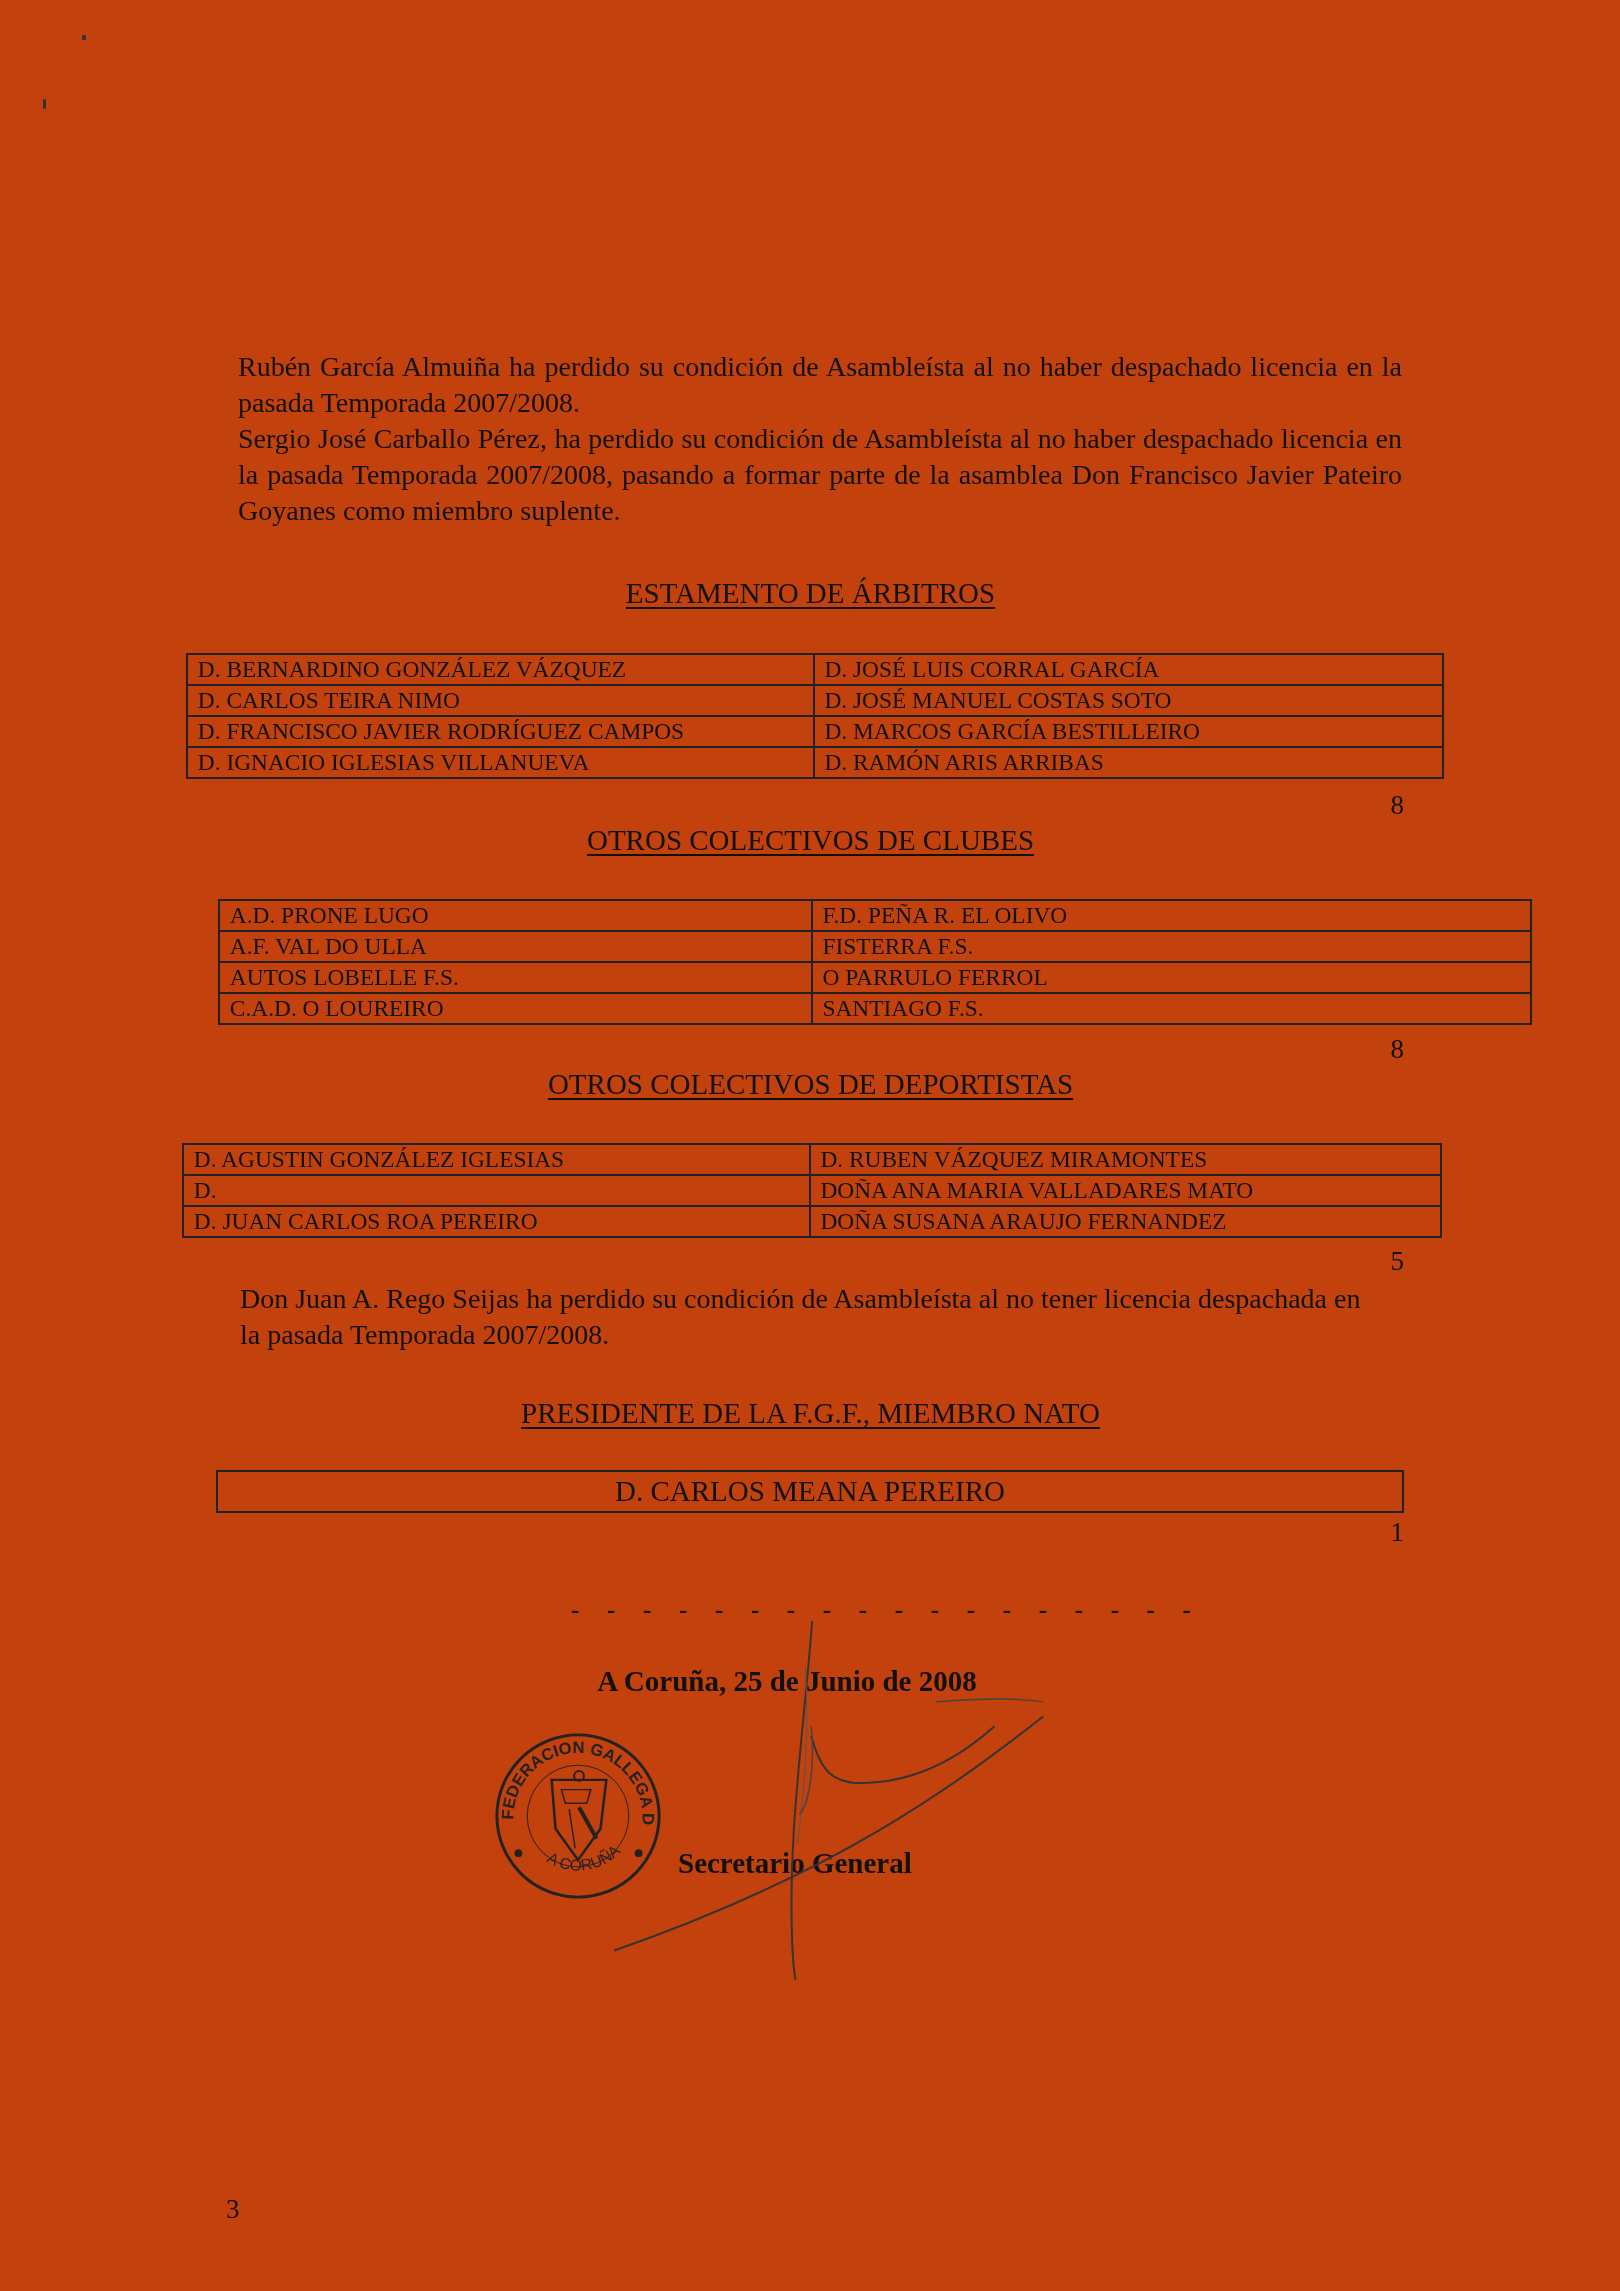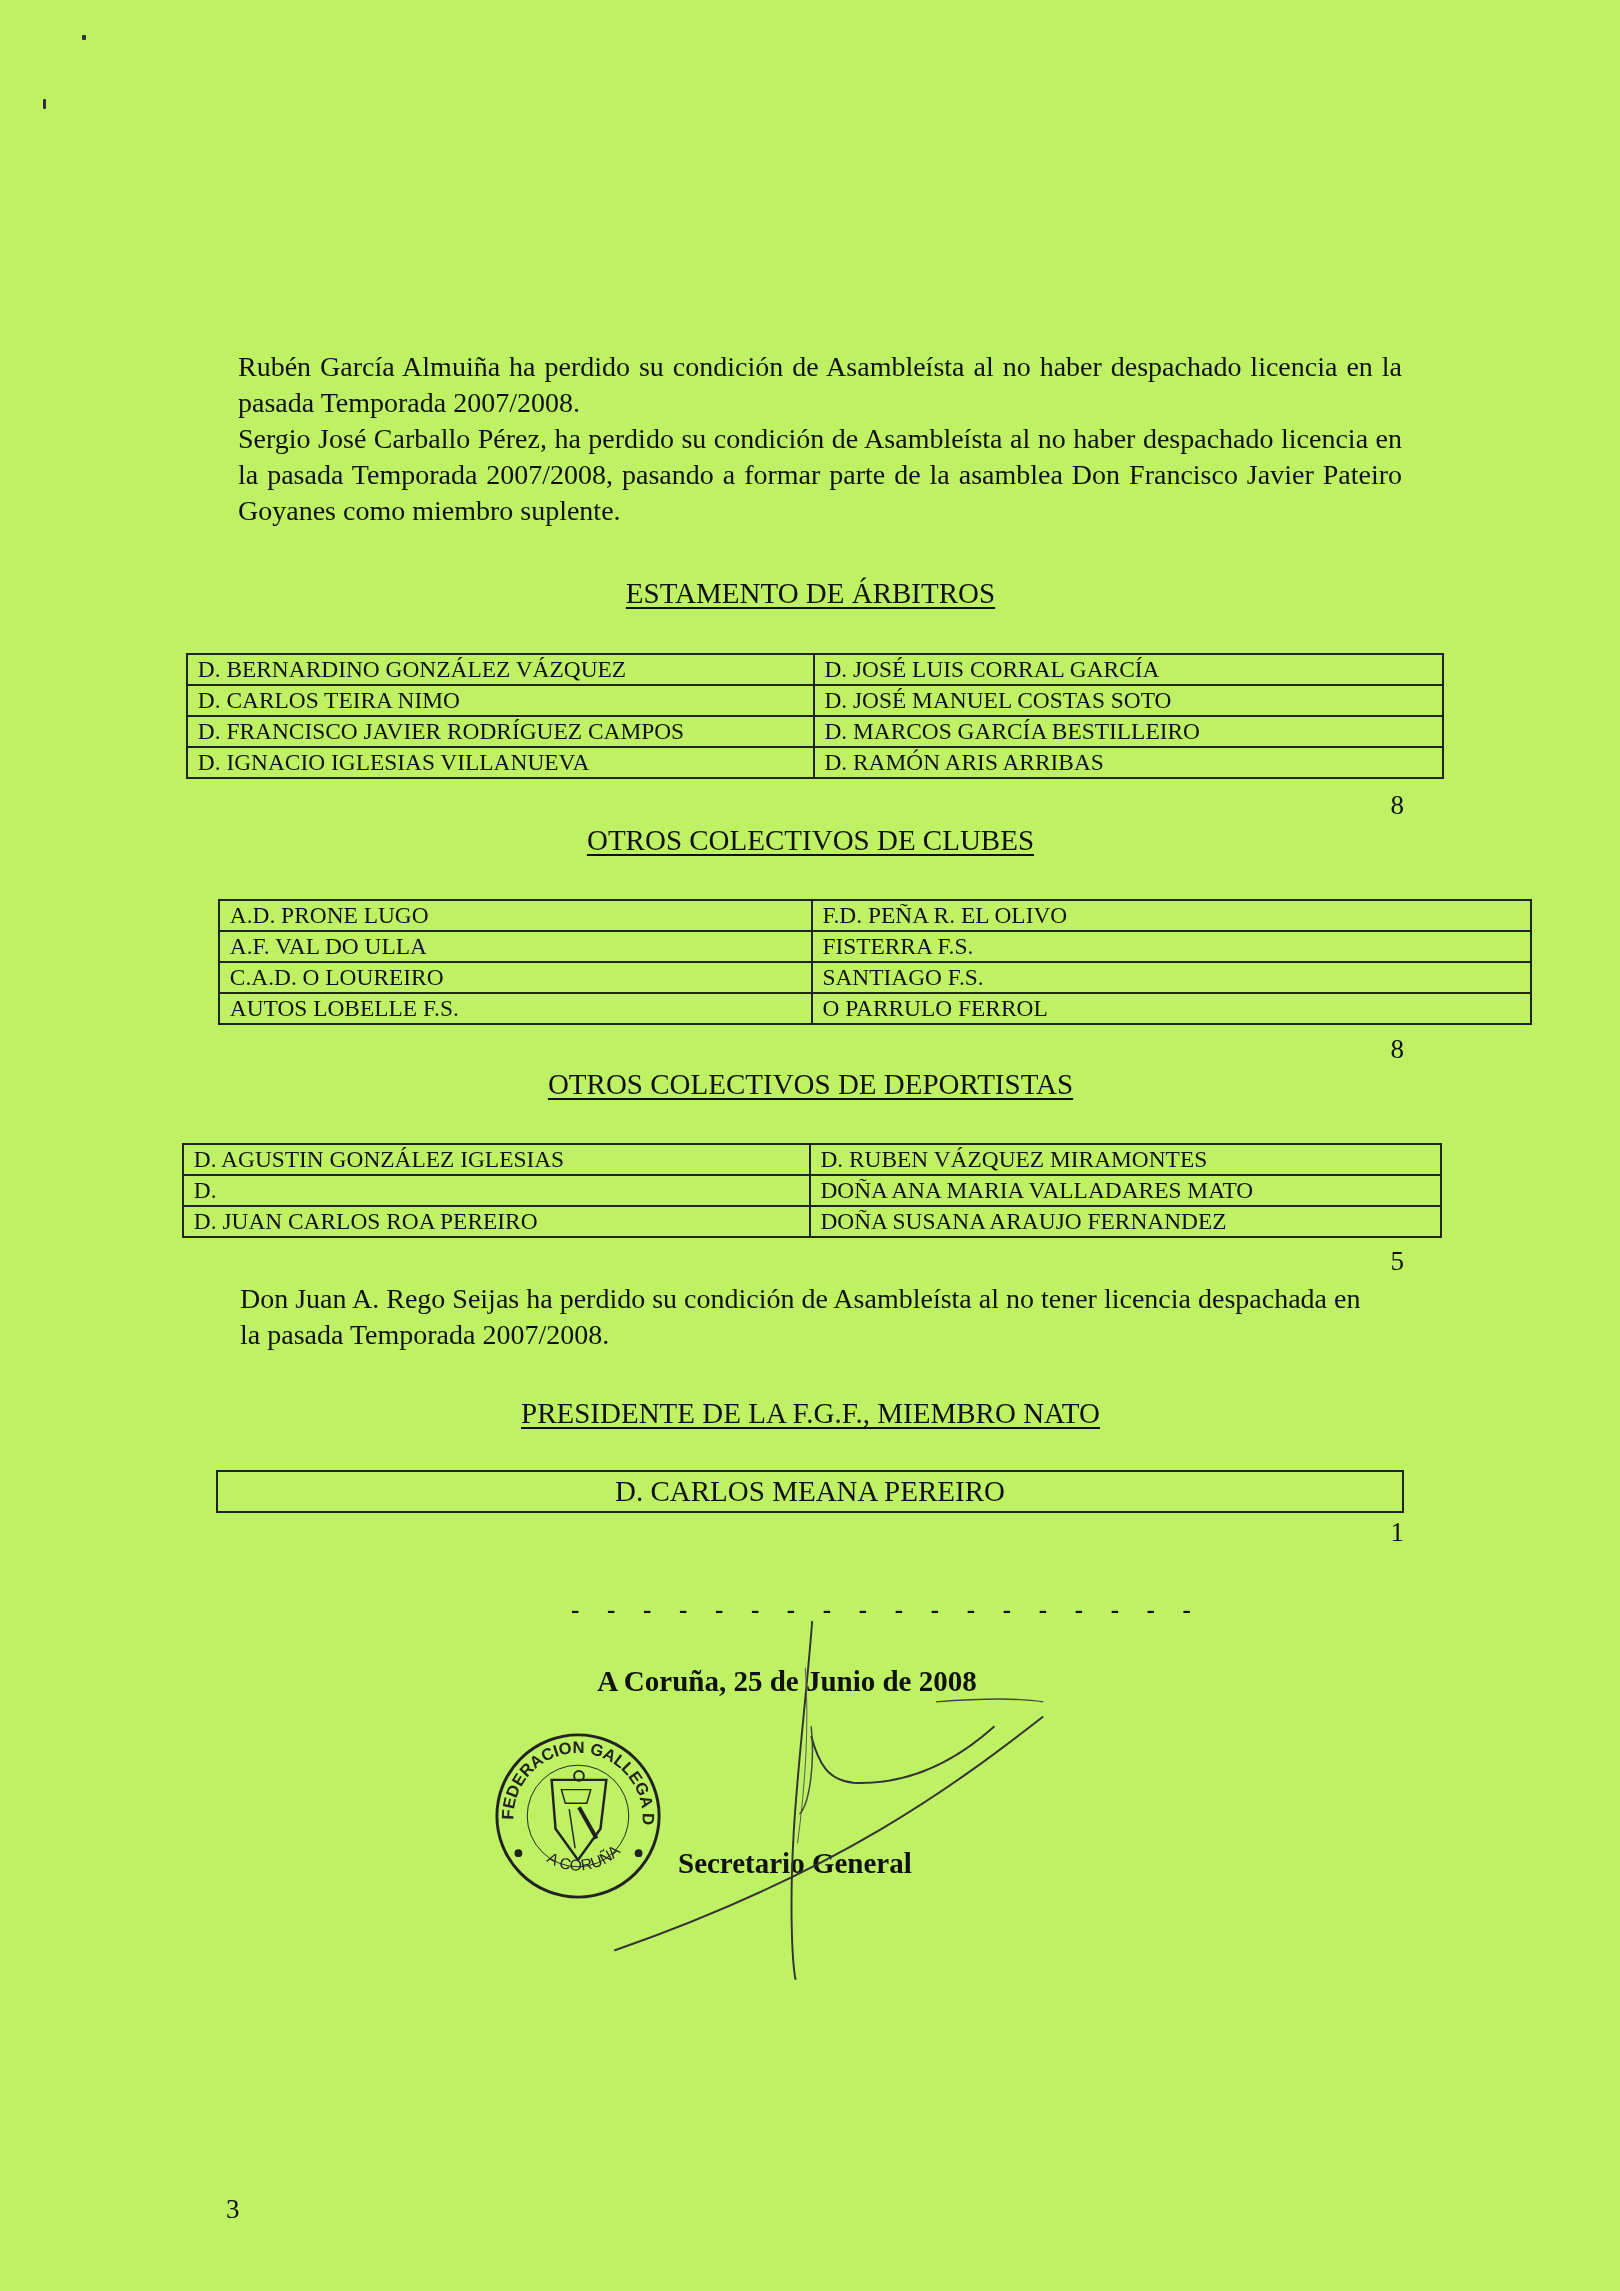--- a/index.html
+++ b/index.html
@@ -1,18 +1,18 @@
 <!DOCTYPE html>
 <html><head>
 <meta charset="utf-8">
 <style>
   html, body { margin: 0; padding: 0; background: #ffffff; }
   body { width: 1621px; height: 2292px; position: relative; overflow: hidden;
          font-family: "Liberation Serif", "DejaVu Serif", serif; color: #111; }
-  .page { position: absolute; left: 0; top: 0; width: 1621px; height: 2292px; background: #bef264; }
+  .page { position: absolute; left: 0; top: 0; width: 1621px; height: 2292px; background: #c2410c; }
   .specks { position: absolute; left: 39px; top: 29px; }
   .speck { position: absolute; width: 3.9px; height: 4.9px; background: #333; border-radius: 1px; }
   .para { position: absolute; font-size: 28px; line-height: 36px; text-align: justify; margin: 0; }
   .heading { position: absolute; font-size: 29px; font-weight: normal; text-decoration: underline;
              text-decoration-thickness: 2px; text-underline-offset: 3.9px; text-align: center; left: 0; width: 1621px; }
   table.grid { position: absolute; border-collapse: collapse; font-size: 23.4px; }
   table.grid td { border: 2px solid #222; padding: 0 9.8px; height: 29px; line-height: 29px; white-space: nowrap; vertical-align: middle; }
   .count { position: absolute; font-size: 27px; text-align: right; width: 39px; }
   .single-box { position: absolute; border: 2px solid #222; font-size: 29px; text-align: center; line-height: 39px; height: 39px; }
   .dashes { position: absolute; left: 571px; top: 1596px; font-size: 25px; letter-spacing: 10.7px; font-weight: bold; }
@@ -63,26 +63,26 @@
     <tbody>
         <tr>
       <td style="width:571px;">A.D. PRONE LUGO</td>
       <td>F.D. PEÑA R. EL OLIVO</td>
     </tr>
     <tr>
       <td>A.F. VAL DO ULLA</td>
       <td>FISTERRA F.S.</td>
     </tr>
     <tr>
+      <td>AUTOS LOBELLE F.S.</td>
+      <td>O PARRULO FERROL</td>
+    </tr>
+    <tr>
       <td>C.A.D. O LOUREIRO</td>
       <td>SANTIAGO F.S.</td>
-    </tr>
-    <tr>
-      <td>AUTOS LOBELLE F.S.</td>
-      <td>O PARRULO FERROL</td>
     </tr>
   </tbody>
     </table>
   <div class="count" style="left:1365px; top:1034px;">8</div>
 
   <div class="heading" style="top:1068px;">OTROS COLECTIVOS DE DEPORTISTAS</div>
   <table class="grid" style="left:182px; top:1143px; width:1260px;">
     <tbody>
         <tr>
       <td style="width:605px;">D. AGUSTIN GONZÁLEZ IGLESIAS</td>

